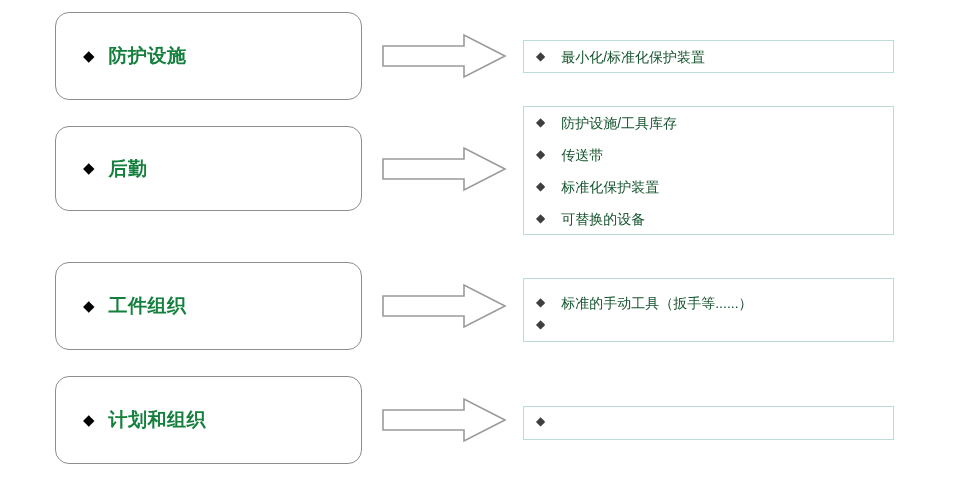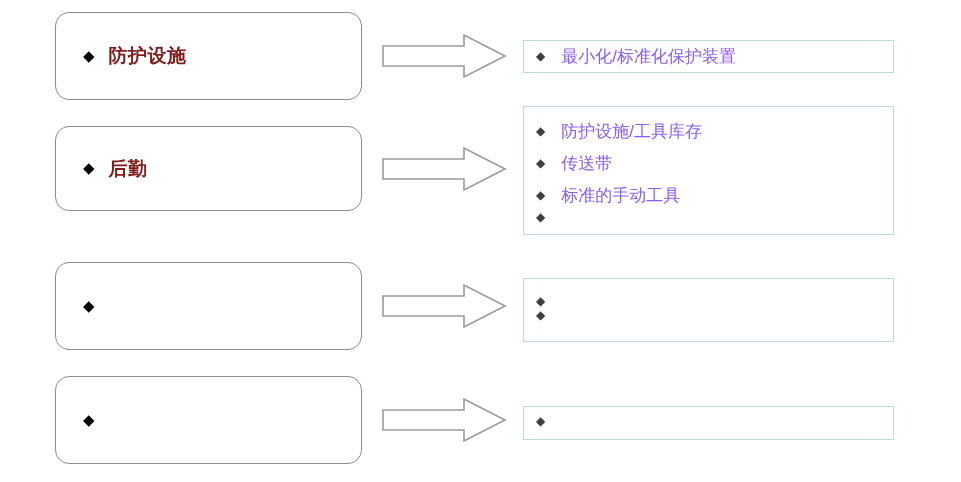--- a/index.html
+++ b/index.html
@@ -40,21 +40,21 @@
   .cat-bullet {
     font-size: 15px;
     color: #000000;
     line-height: 1;
     margin-right: 14px;
     transform: translateY(-1px);
   }
   .cat-label {
     font-size: 19px;
     font-weight: bold;
-    color: #7f1d1d;
+    color: #15803d;
     letter-spacing: 0.5px;
     white-space: nowrap;
   }
 
   
   .arrow {
     position: absolute;
     left: 381px;
     width: 126px;
     height: 48px;
@@ -90,22 +90,22 @@
   }
   .detail-bullet {
     font-size: 12px;
     color: #3f3f3f;
     line-height: 1;
     margin-right: 16px;
     flex: 0 0 auto;
     transform: translateY(-2px);
   }
   .detail-text {
-    font-size: 17px;
-    color: #8b5cf6;
+    font-size: 14px;
+    color: #14532d;
     line-height: 30px;
   }
 </style>
 </head>
 <body>
 
 <div id="canvas">
 
   <div class="cat-box" style="top:12px; height:88px;">
     <div class="cat-inner">
@@ -147,54 +147,58 @@
       <li class="detail-item">
         <span class="detail-bullet">◆</span>
         <span class="detail-text">防护设施/工具库存</span>
       </li>
       <li class="detail-item">
         <span class="detail-bullet">◆</span>
         <span class="detail-text">传送带</span>
       </li>
       <li class="detail-item">
         <span class="detail-bullet">◆</span>
-        <span class="detail-text">标准的手动工具</span>
-      </li>
-      <li class="detail-item">
-        <span class="detail-bullet">◆</span>
+        <span class="detail-text">标准化保护装置</span>
+      </li>
+      <li class="detail-item">
+        <span class="detail-bullet">◆</span>
+        <span class="detail-text">可替换的设备</span>
       </li>
     </ul>
   </div>
 
   <div class="cat-box" style="top:262px; height:88px;">
     <div class="cat-inner">
       <span class="cat-bullet">◆</span>
+      <span class="cat-label">工件组织</span>
     </div>
   </div>
 
   <div class="arrow" style="top:282px;">
     <svg viewBox="0 0 126 48" xmlns="http://www.w3.org/2000/svg">
       <path d="M2 14 L83 14 L83 3 L124 24 L83 45 L83 34 L2 34 Z" fill="none" stroke="#9a9a9a" stroke-width="1.6" stroke-linejoin="miter"></path>
     </svg>
   </div>
 
   <div class="detail-box" style="top:278px; height:64px;">
     <ul class="detail-list">
       <li class="detail-item">
         <span class="detail-bullet">◆</span>
+        <span class="detail-text">标准的手动工具（扳手等......）</span>
       </li>
       <li class="detail-item">
         <span class="detail-bullet">◆</span>
       </li>
     </ul>
   </div>
 
   <div class="cat-box" style="top:376px; height:88px;">
     <div class="cat-inner">
       <span class="cat-bullet">◆</span>
+      <span class="cat-label">计划和组织</span>
     </div>
   </div>
 
   <div class="arrow" style="top:396px;">
     <svg viewBox="0 0 126 48" xmlns="http://www.w3.org/2000/svg">
       <path d="M2 14 L83 14 L83 3 L124 24 L83 45 L83 34 L2 34 Z" fill="none" stroke="#9a9a9a" stroke-width="1.6" stroke-linejoin="miter"></path>
     </svg>
   </div>
 
   <div class="detail-box" style="top:406px; height:34px;">

